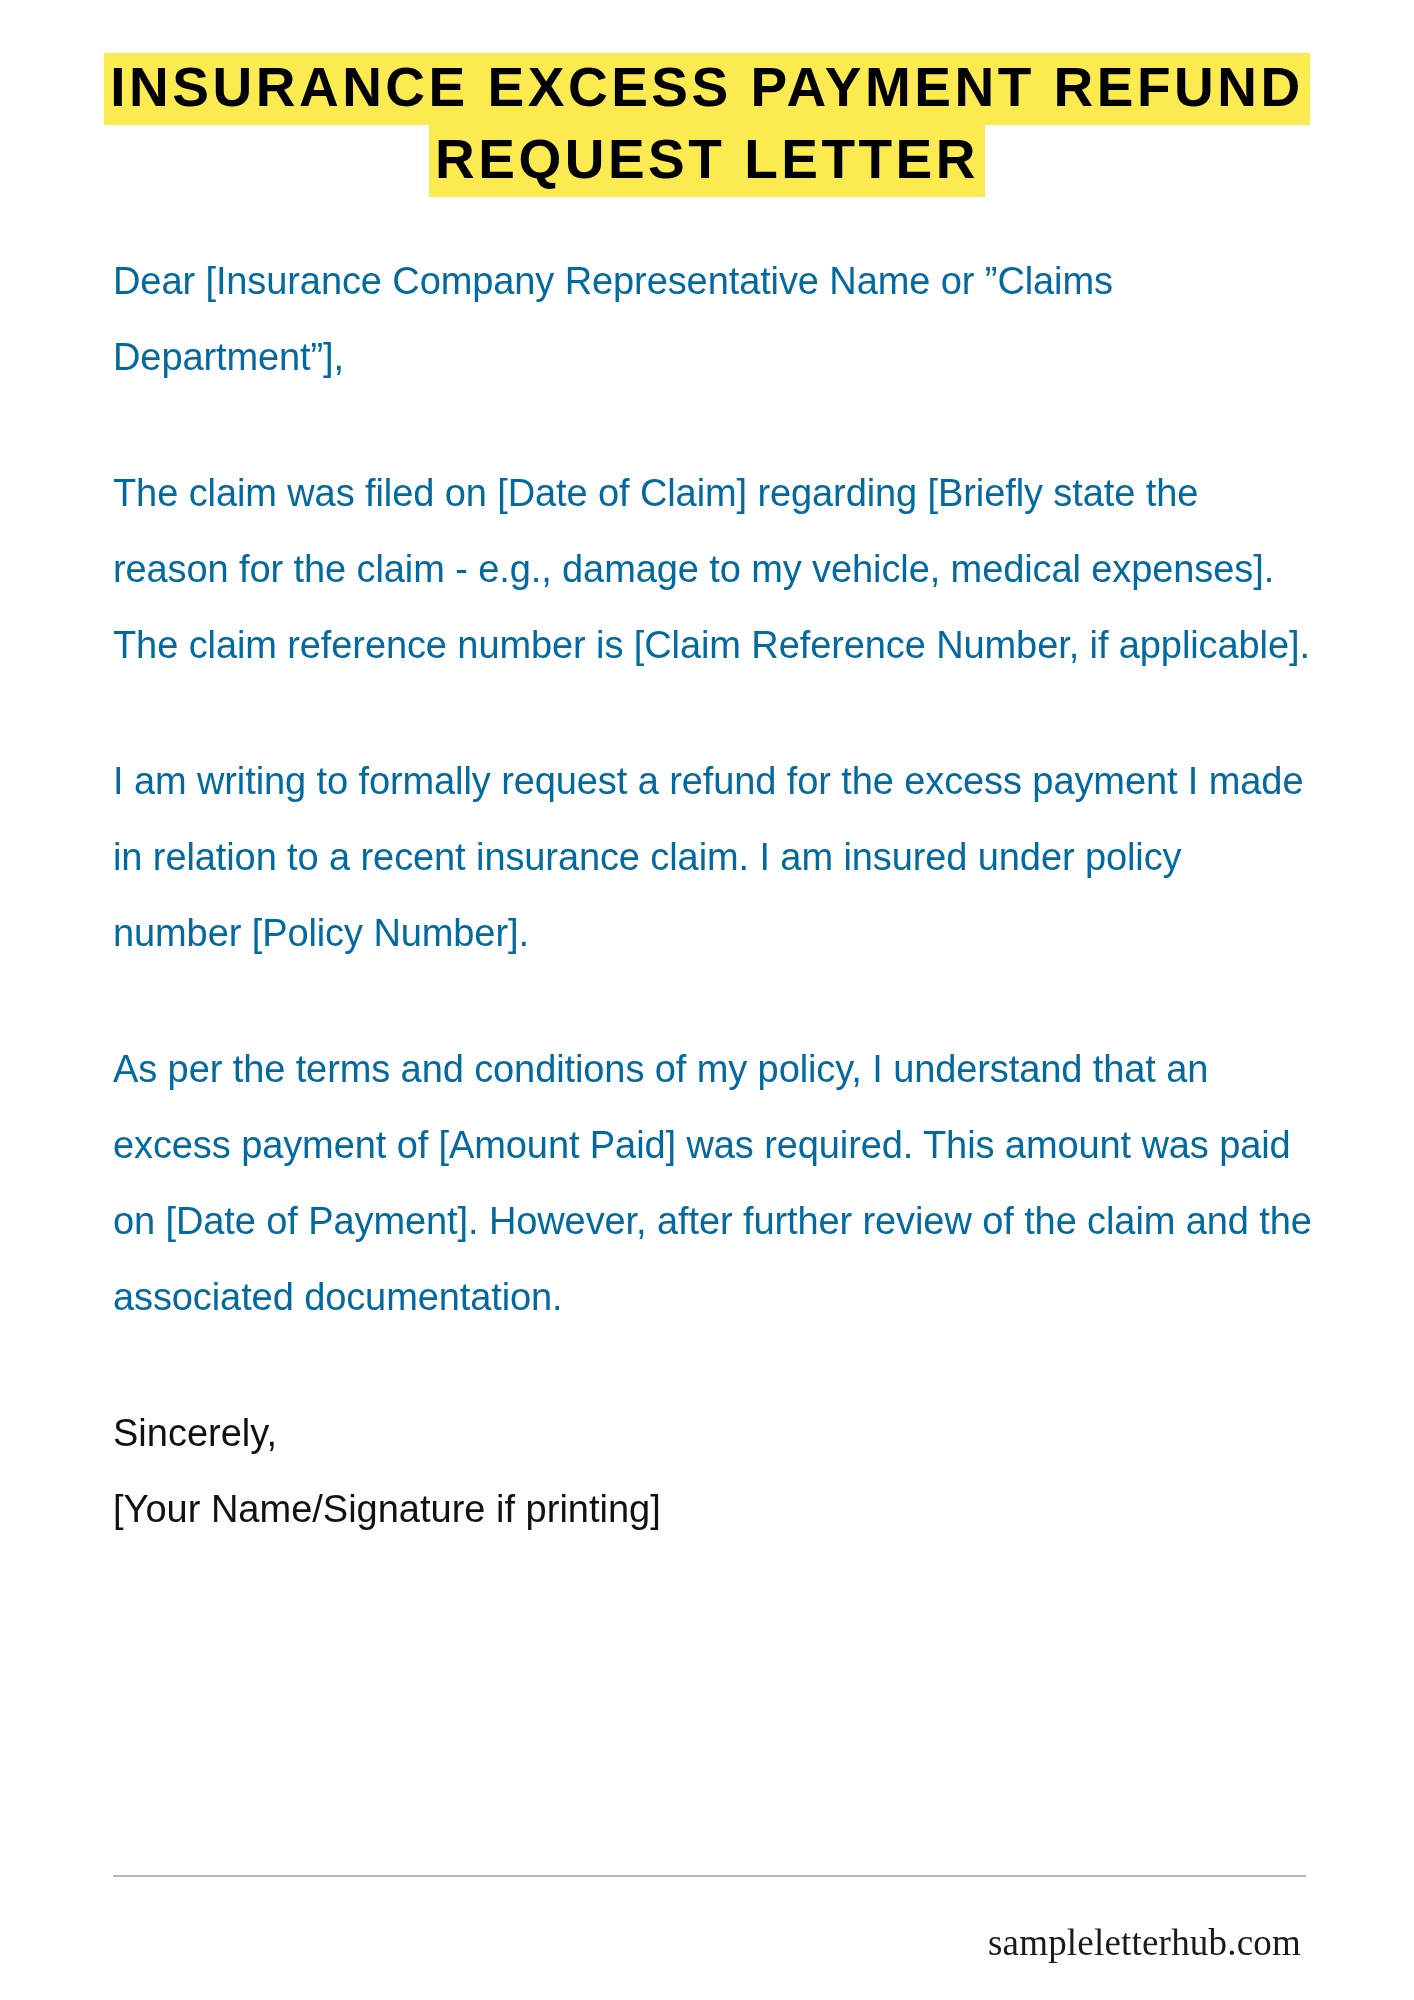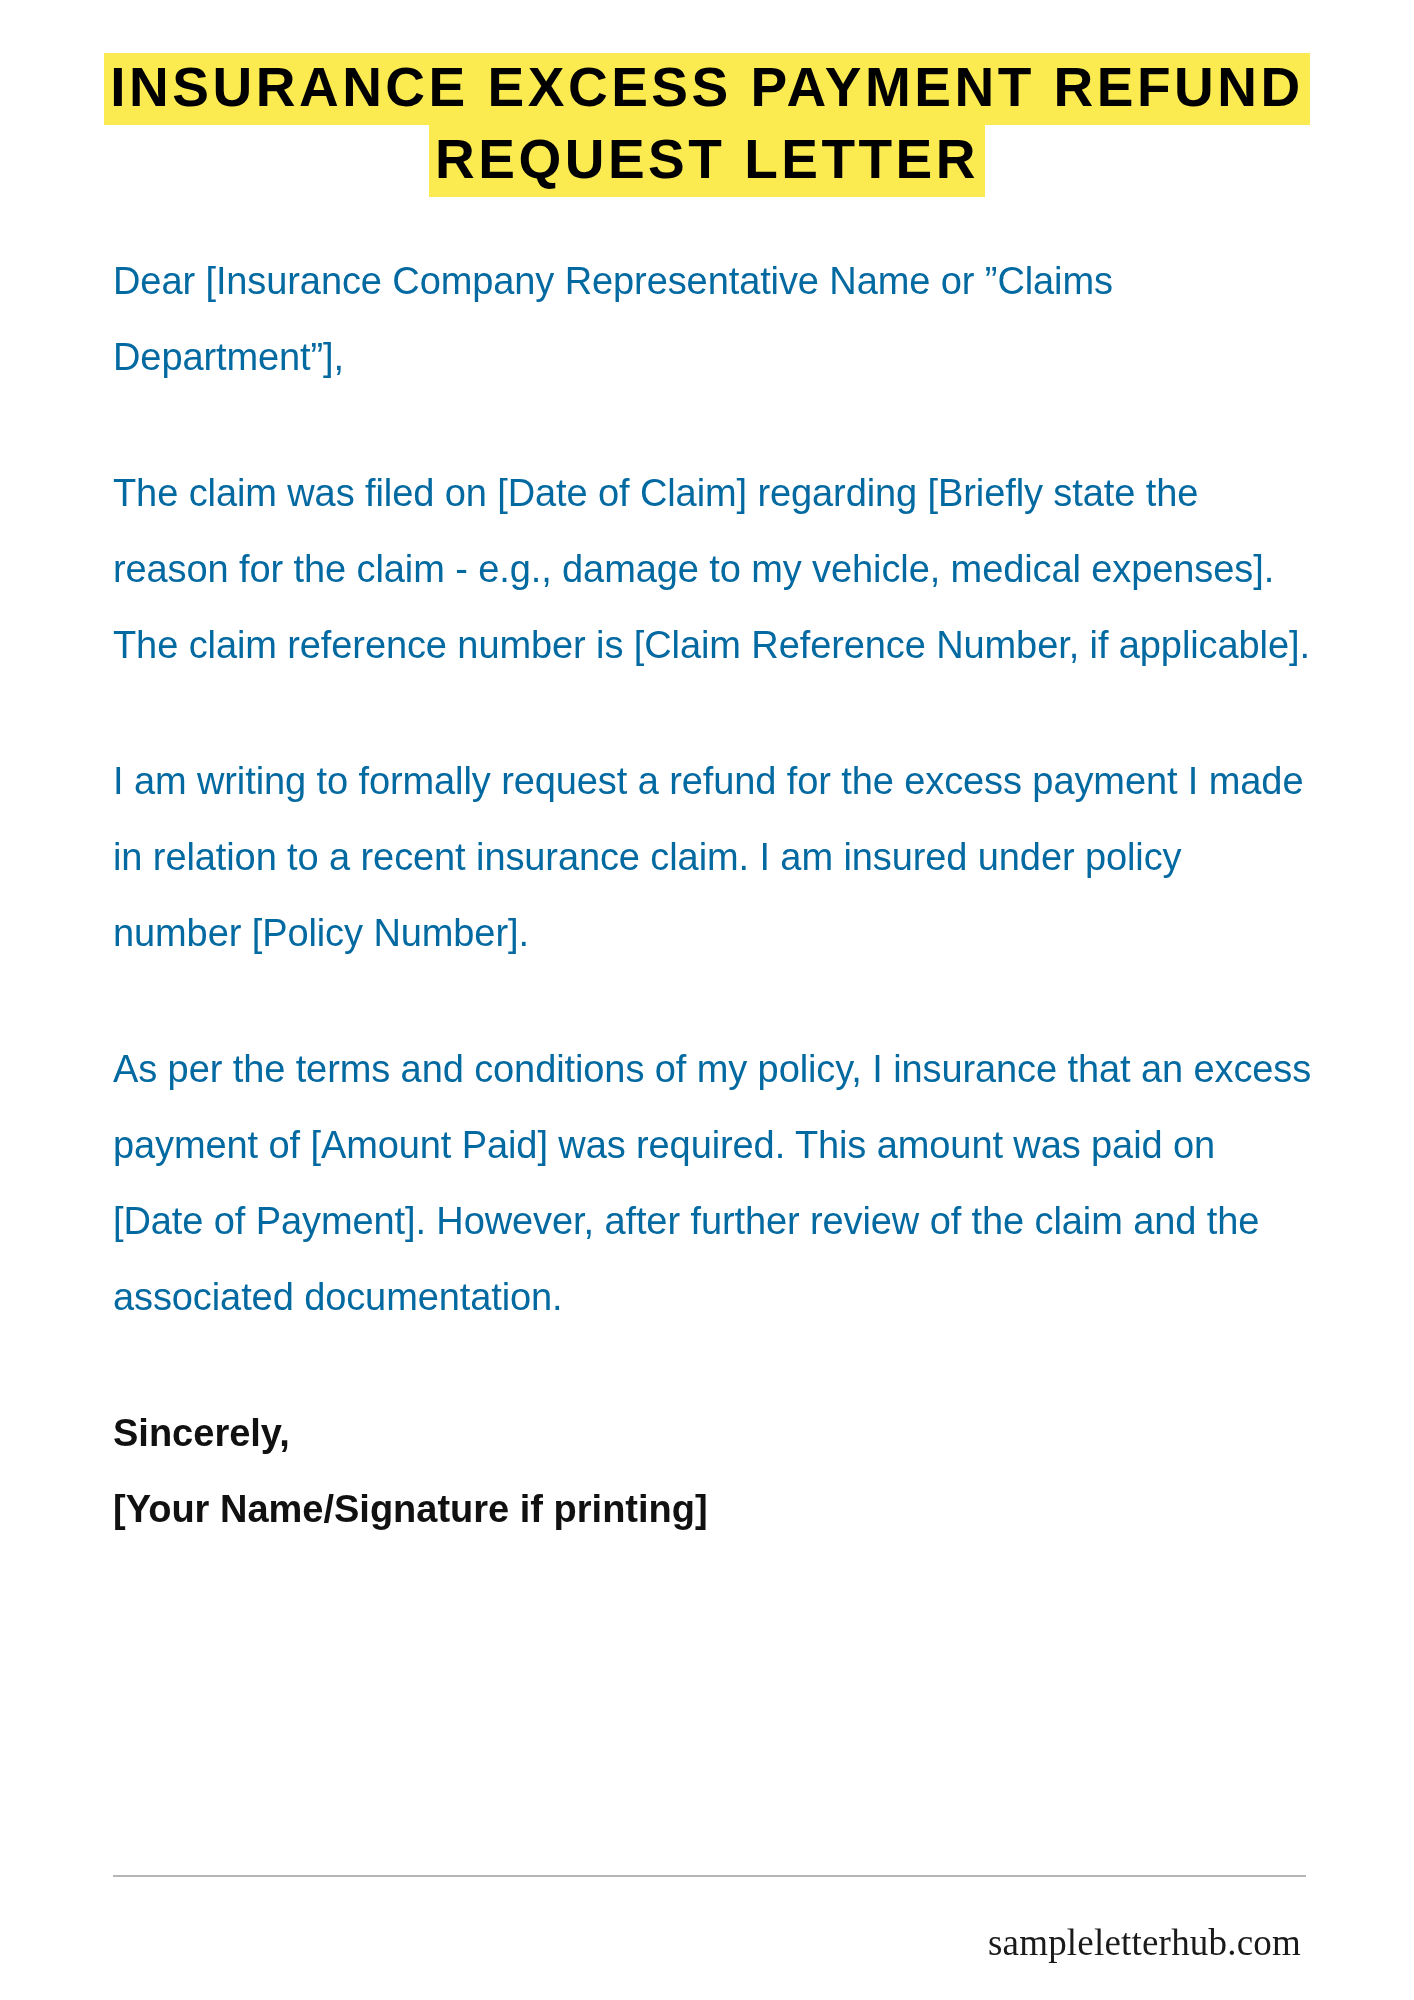--- a/index.html
+++ b/index.html
@@ -57,21 +57,21 @@
     font-weight: 300;
     font-size: 38px;
     line-height: 76px;
     color: #0369a1;
     margin: 0 0 60px 0;
     letter-spacing: -0.1px;
     max-width: 1205px;
   }
   .closing {
     font-family: "Liberation Sans", sans-serif;
-    font-weight: 700;
+    font-weight: 400;
     font-size: 38px;
     line-height: 76px;
     color: #111111;
     margin: 0;
   }
 
   
   .footer {
     position: absolute;
     left: 0;
@@ -103,21 +103,21 @@
   </div>
 
   <div class="body-block">
 
     <p class="para">Dear [Insurance Company Representative Name or ”Claims Department”],</p>
 
     <p class="para">The claim was filed on [Date of Claim] regarding [Briefly state the reason for the claim - e.g., damage to my vehicle, medical expenses]. The claim reference number is [Claim Reference Number, if applicable].</p>
 
     <p class="para">I am writing to formally request a refund for the excess payment I made in relation to a recent insurance claim. I am insured under policy number [Policy Number].</p>
 
-    <p class="para">As per the terms and conditions of my policy, I insurance that an excess payment of [Amount Paid] was required. This amount was paid on [Date of Payment]. However, after further review of the claim and the associated documentation.</p>
+    <p class="para">As per the terms and conditions of my policy, I understand that an excess payment of [Amount Paid] was required. This amount was paid on [Date of Payment]. However, after further review of the claim and the associated documentation.</p>
 
     <div class="closing">Sincerely,</div>
     <div class="closing">[Your Name/Signature if printing]</div>
 
   </div>
 
   <div class="footer">
     <div class="footer-rule"></div>
     <div class="footer-url">sampleletterhub.com</div>
   </div>

